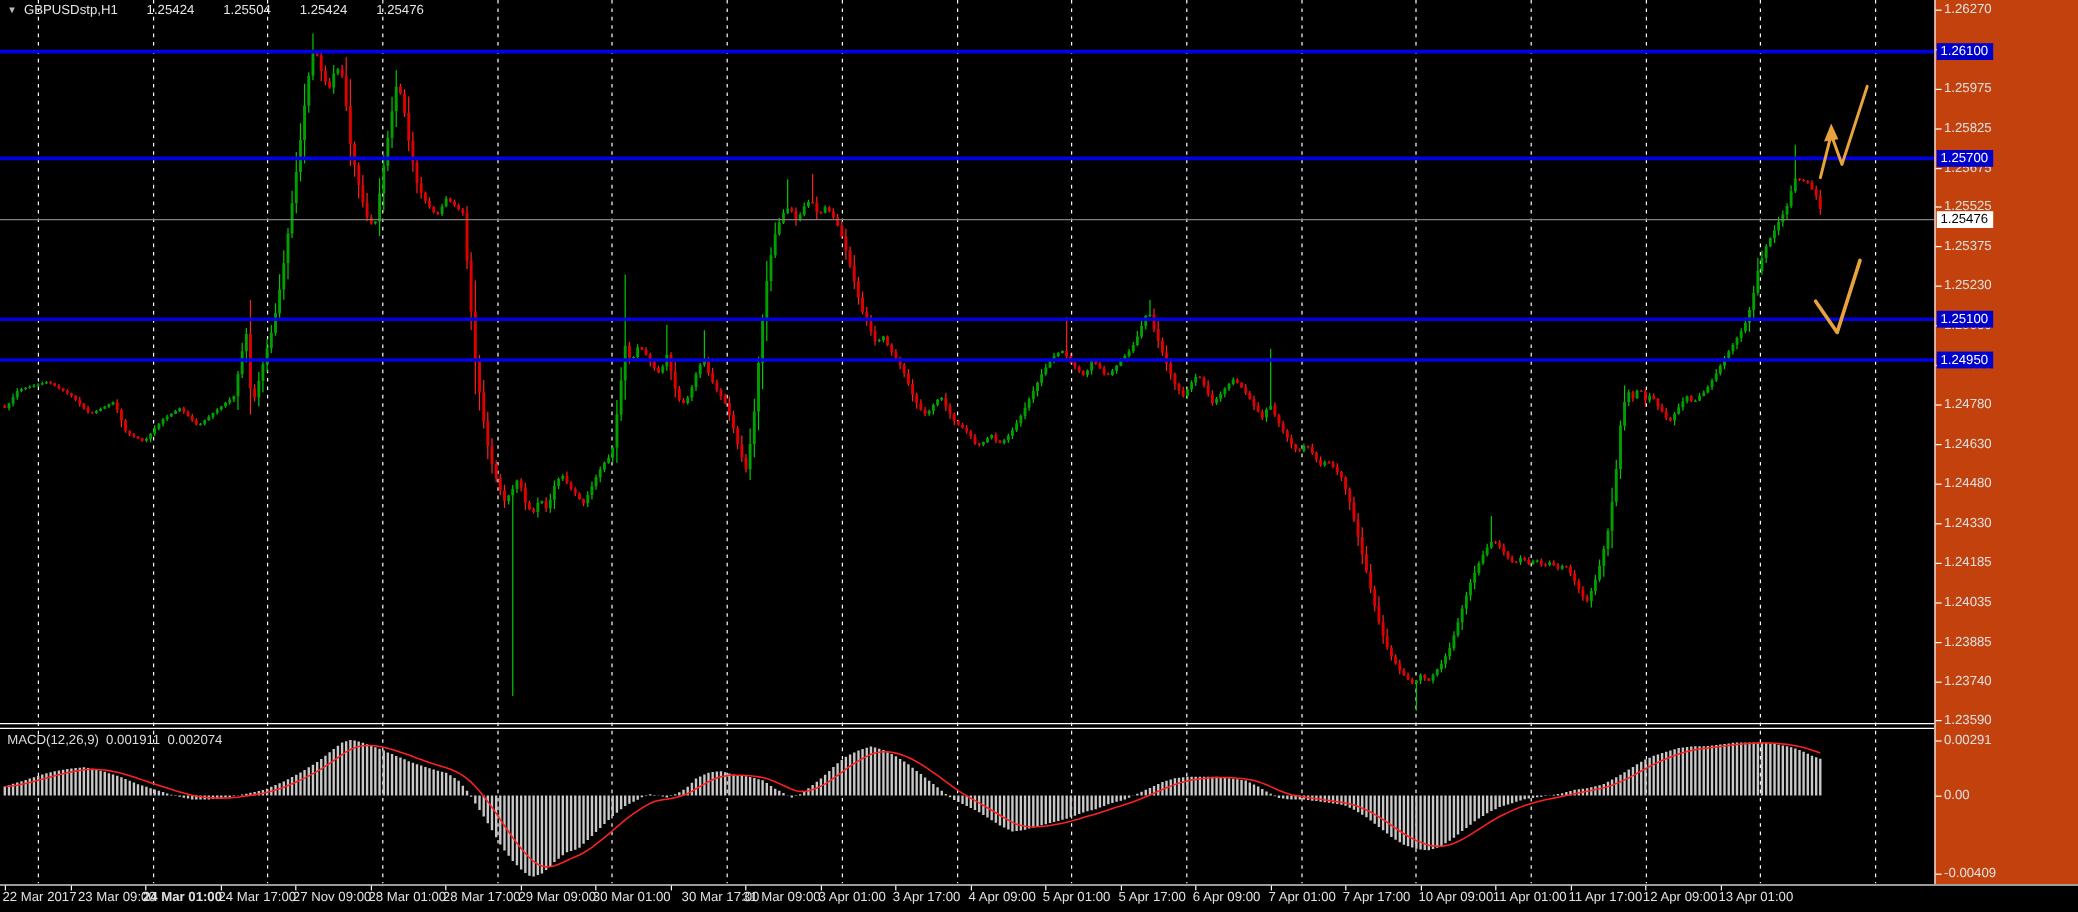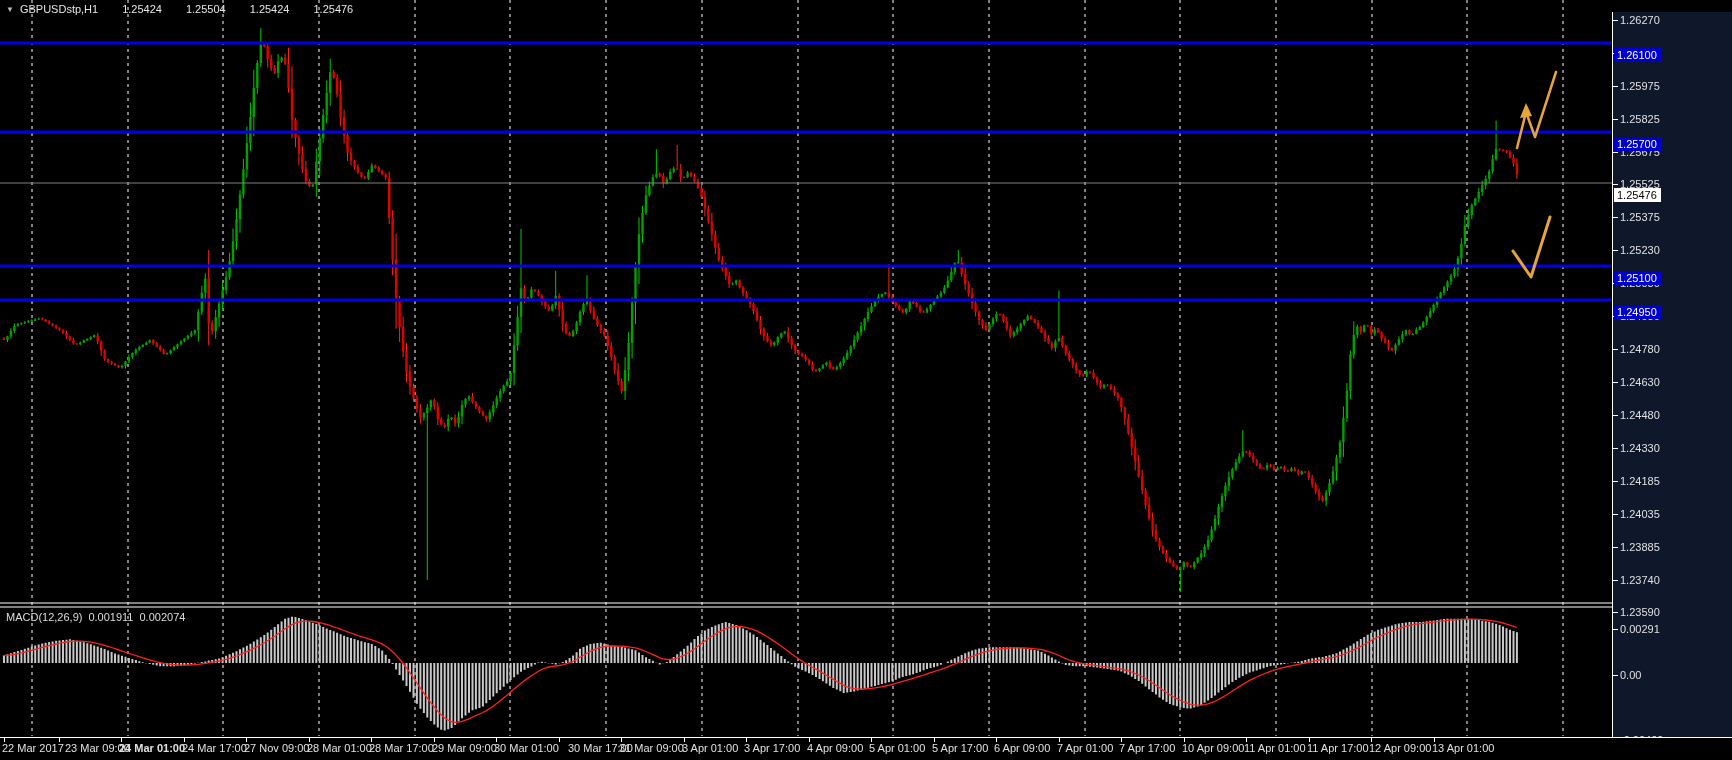--- a/index.html
+++ b/index.html
@@ -4,22 +4,22 @@
 <style>
   html,body{margin:0;padding:0;background:#111;}
   .screen{position:relative;width:1732px;height:760px;background:#000;overflow:hidden;
           font-family:"Liberation Sans",sans-serif;-webkit-font-smoothing:none;}
   #chart-svg{position:absolute;left:0;top:0;}
   .title-row{position:absolute;left:6px;top:3px;font-size:11px;color:#e5e5e5;z-index:5;white-space:nowrap;}
   .title-row .tri{color:#b8b8b8;font-size:8px;margin-right:6px;vertical-align:1px;}
   .title-row span.v{margin-left:24px;}
   .macd-row{position:absolute;left:6px;top:611px;font-size:11px;color:#dddddd;z-index:5;white-space:nowrap;}
   .macd-row span.v{margin-left:6px;}
-  .price-axis{position:absolute;left:1612px;top:12px;width:120px;height:737px;border-left:1px solid #ffffff;
-              background:#0f172a;z-index:4;}
+  .price-axis{position:absolute;left:1612px;top:0;width:120px;height:737px;border-left:1px solid #ffffff;
+              background:#c2410c;z-index:4;}
   .price-axis .lbl{position:absolute;left:7px;font-size:11px;color:#e0e0e0;height:13px;line-height:13px;white-space:nowrap;}
   .price-axis .tick{position:absolute;left:0;width:5px;height:1px;background:#ffffff;}
   .price-axis .badge{position:absolute;left:1px;font-size:11px;height:14px;line-height:14px;
                      padding:0 4px 0 3px;white-space:nowrap;z-index:6;}
   .time-axis{position:absolute;left:0;top:737px;width:1732px;height:23px;border-top:1px solid #ffffff;
              background:#000;z-index:4;}
   .time-axis .lbl{position:absolute;top:4px;font-size:11px;color:#e0e0e0;white-space:nowrap;}
   .time-axis .tick{position:absolute;top:0;width:1px;height:4px;background:#ffffff;}
 </style>
 </head>

